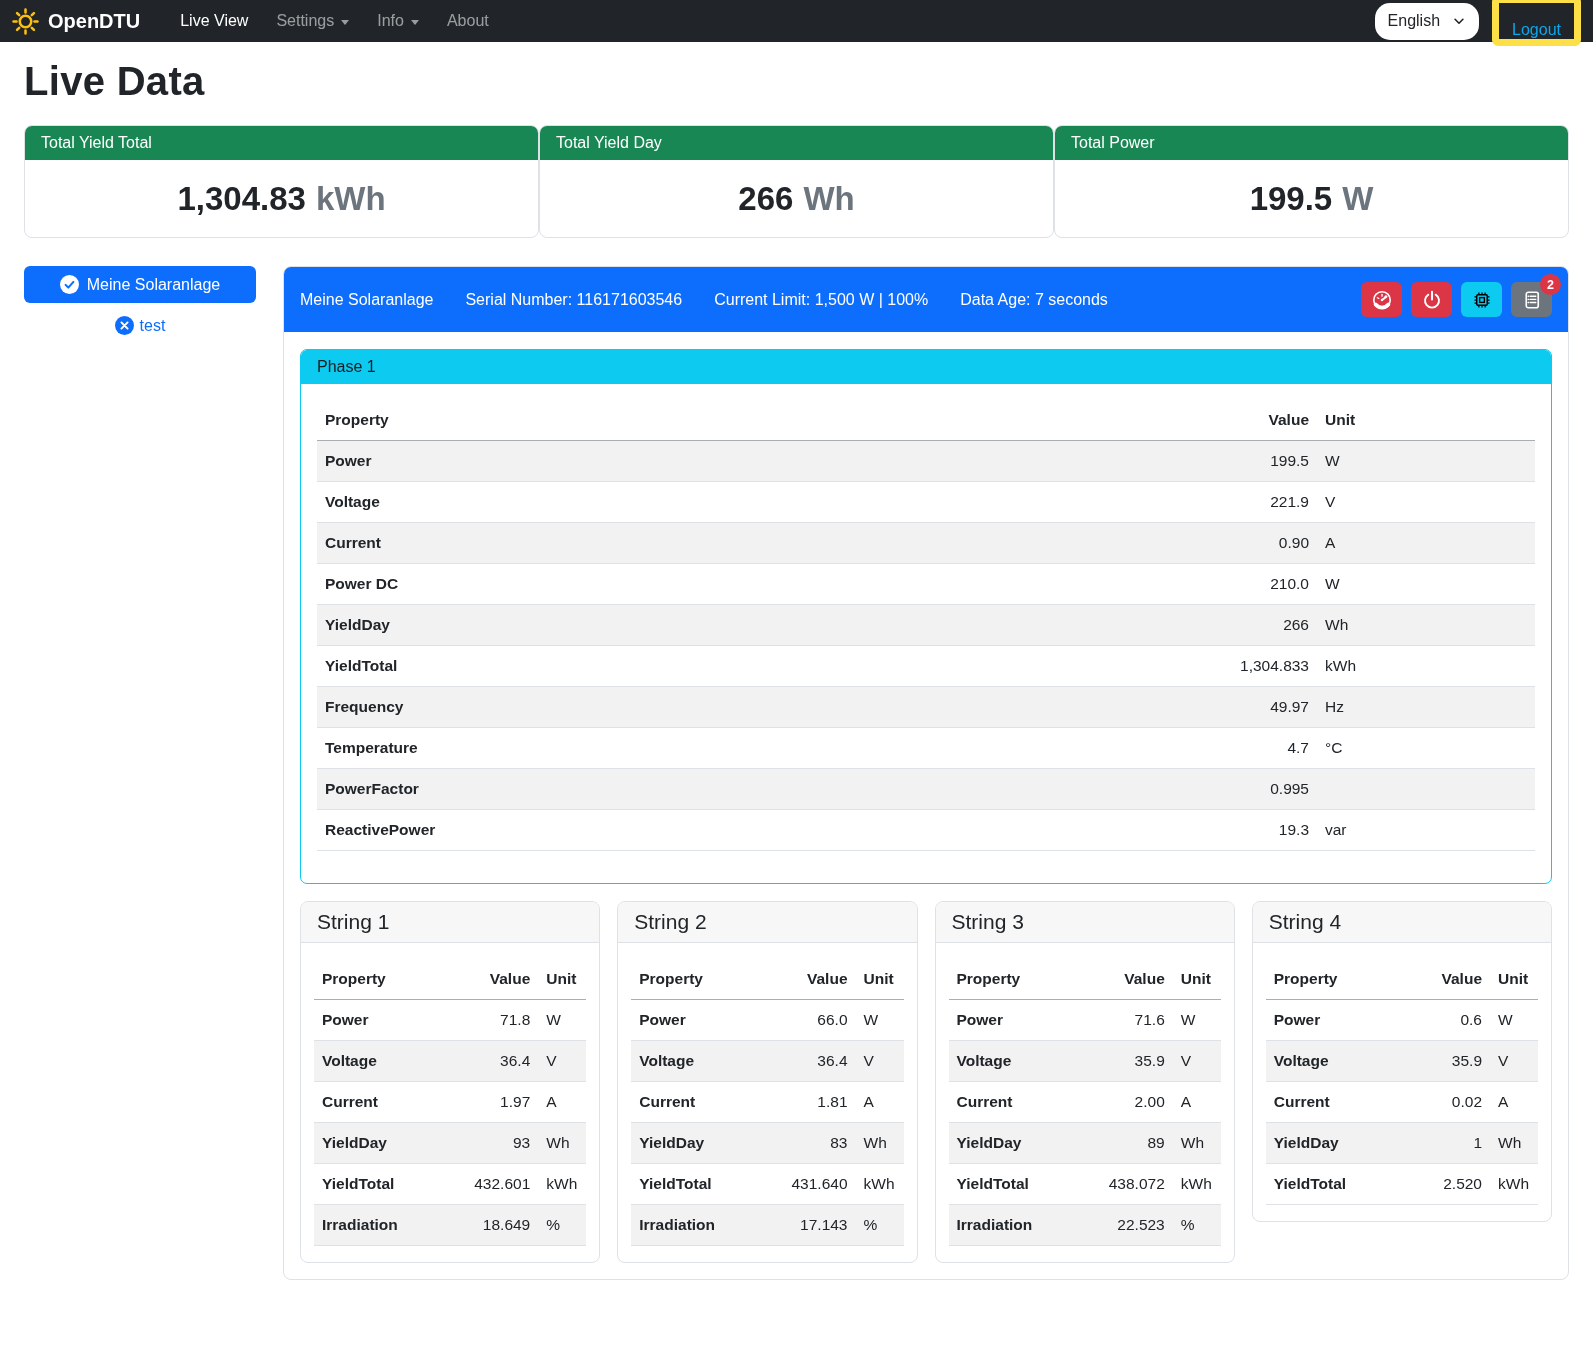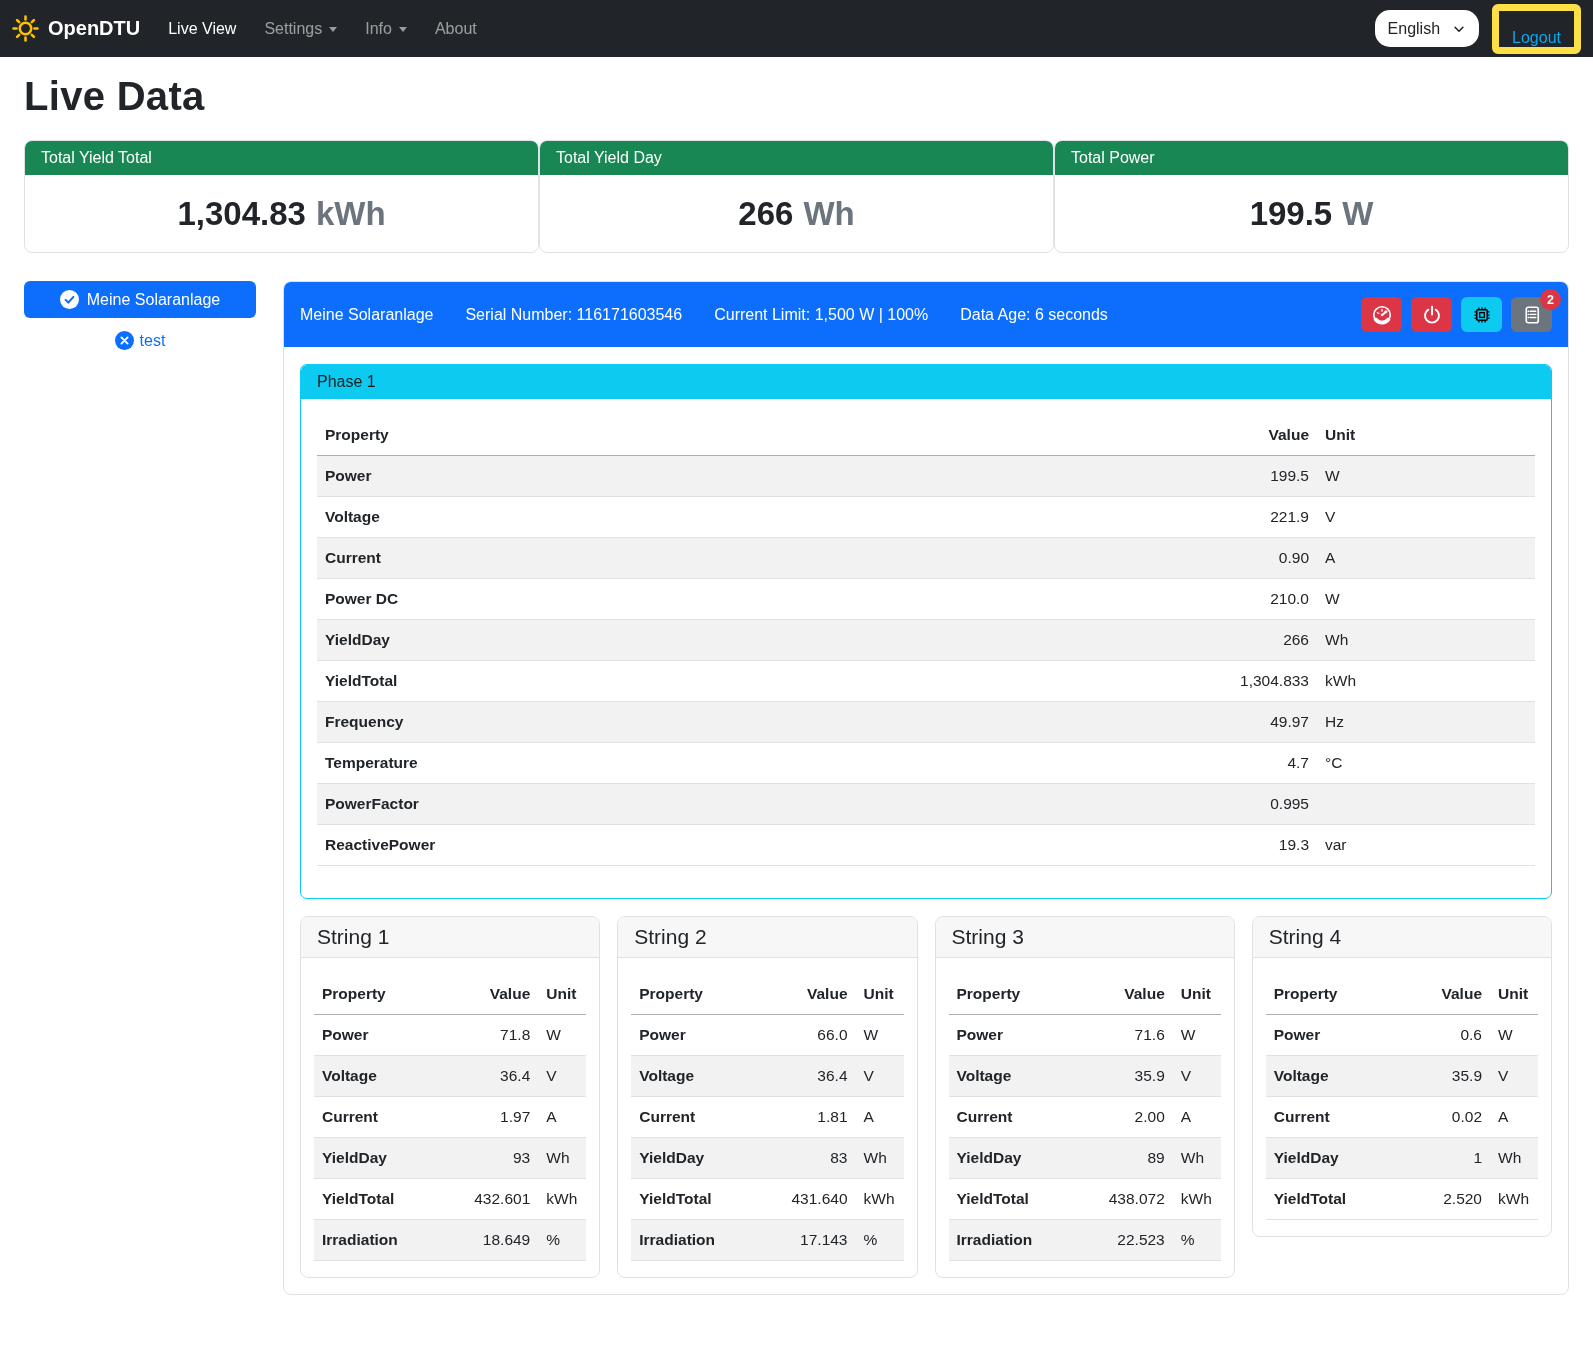--- a/index.html
+++ b/index.html
@@ -1,20 +1,20 @@
 <!DOCTYPE html>
 <html><head>
 <meta charset="utf-8">
 <style>
   * { box-sizing: border-box; }
   html,body { margin:0; padding:0; background:#fff; }
   body { font-family:"Liberation Sans", sans-serif; color:#212529; width:1593px; }
 
   
-  .navbar { height:57px; background:#212529; display:flex; align-items:center; padding:0 12px; }
+  .navbar { height:42px; background:#212529; display:flex; align-items:center; padding:0 12px;gap:12px; }
   .brand { display:flex; align-items:center; gap:9px; color:#fff; font-size:20px; font-weight:700; margin-right:14px; cursor:pointer; }
   .nav-links { display:flex; align-items:center; }
   .nav-link { color:rgba(255,255,255,.55); font-size:16px; padding:8px 14px; cursor:pointer; display:flex; align-items:center; gap:7px; }
   .nav-link.active { color:#ffffff;align-items:center; }
   .caret { width:0; height:0; border-left:4.5px solid transparent; border-right:4.5px solid transparent; border-top:5px solid currentColor; display:inline-block; margin-top:2px; }
   .nav-right { margin-left:auto; display:flex; align-items:center; gap:13px; }
   .lang-select { background:#fff; border-radius:15px; height:37px; padding:0 13px; display:flex; align-items:center; gap:12px; font-size:16px; color:#212529; cursor:pointer; }
   .logout-btn { background:transparent; border:7px solid #fde047; color:#0ea5e9; font-size:16px; border-radius:6px; height:38px; padding:18px 13px; cursor:pointer; font-family:inherit; }
 
   
@@ -166,21 +166,21 @@
         </span>
         <span class="inv-link-label">test</span>
       </div>
     </div>
 
     <div class="main-card">
       <div class="main-card-header">
         <span class="hdr-text">Meine Solaranlage</span>
         <span class="hdr-text">Serial Number: 116171603546</span>
         <span class="hdr-text">Current Limit: 1,500 W | 100%</span>
-        <span class="hdr-text">Data Age: 6 seconds</span>
+        <span class="hdr-text">Data Age: 7 seconds</span>
         <span class="hdr-actions">
           <button class="icon-btn danger">
             <span style="display:flex;">
               <svg width="20" height="20" viewBox="0 0 16 16">
                 <circle cx="8" cy="8" r="6.6" fill="none" stroke="#fff" stroke-width="1.3"></circle>
                 <path d="M8 8 L11.6 5.3" stroke="#fff" stroke-width="1.6" stroke-linecap="round"></path>
                 <circle cx="8" cy="8" r="1" fill="#fff"></circle>
                 <path d="M4.3 6.2 l1.2 .6 M8 3.6 v1.3 M11 4.8 l-.6 .8" stroke="#fff" stroke-width="1.1" stroke-linecap="round"></path>
                 <path d="M2.9 11.6 A6.6 6.6 0 0 0 13.1 11.6" fill="none" stroke="#fff" stroke-width="3" stroke-linecap="round"></path>
               </svg>

